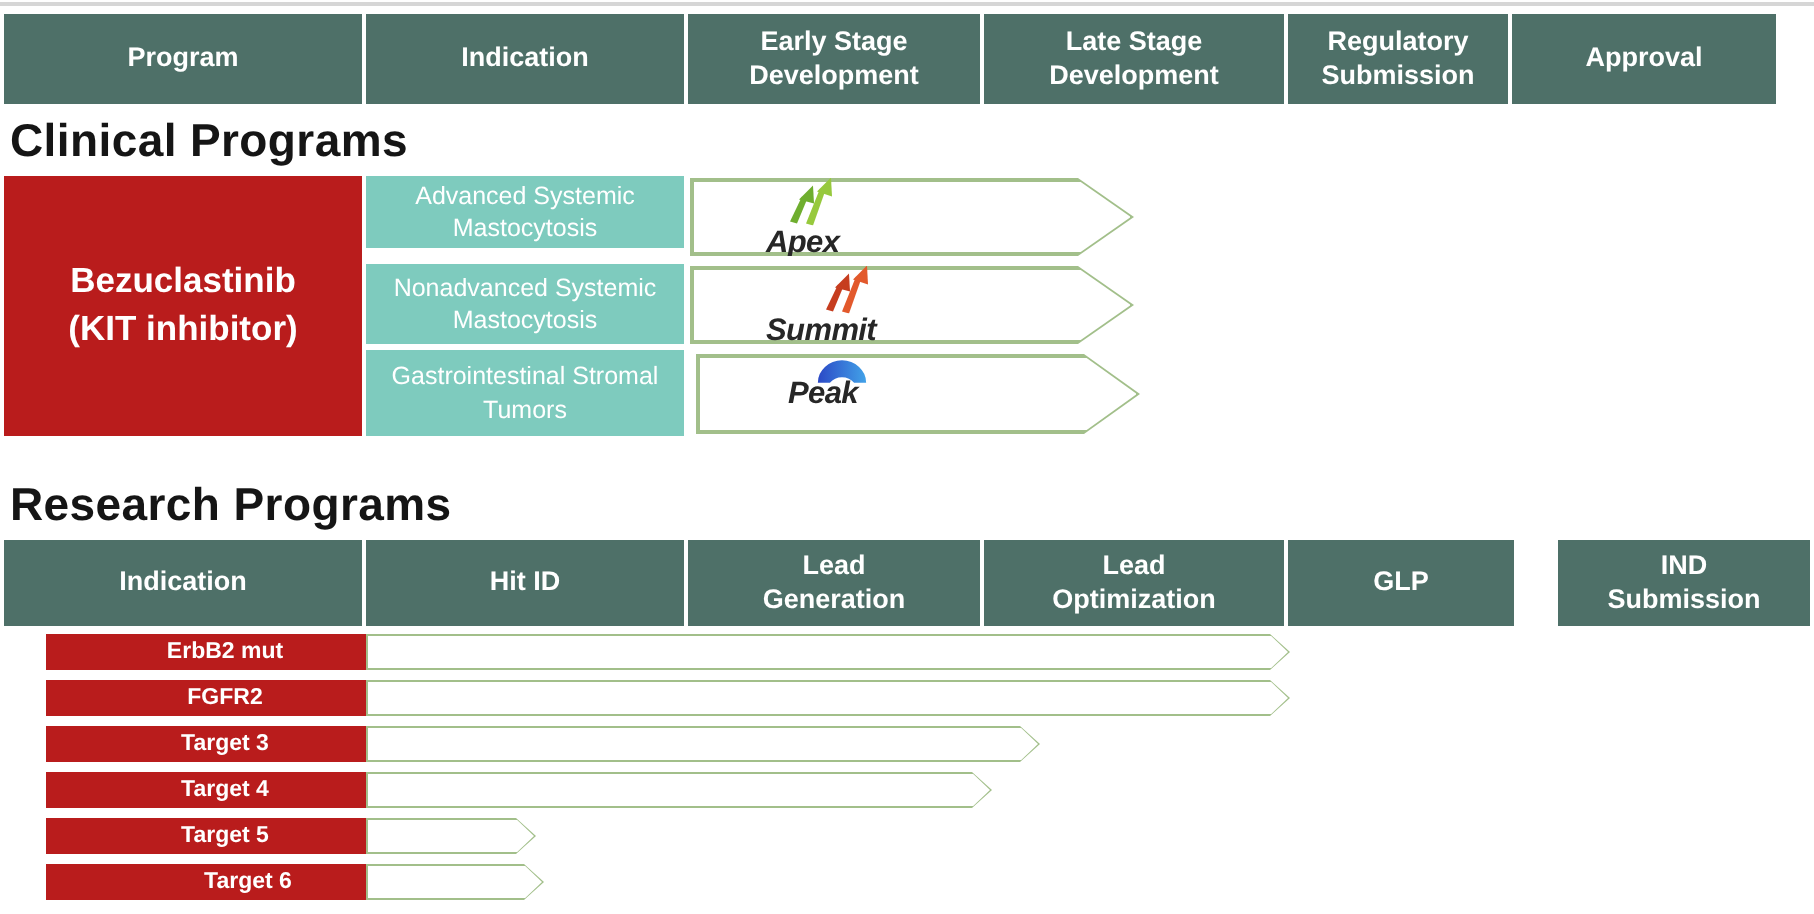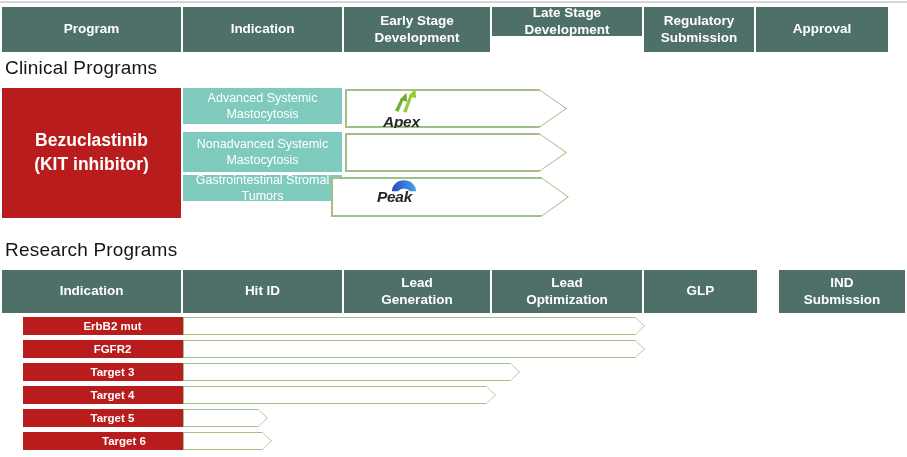--- a/index.html
+++ b/index.html
@@ -14,21 +14,21 @@
     position:absolute;display:flex;align-items:center;justify-content:center;
     text-align:center;color:#fff;box-sizing:border-box;
   }
   .dark{background:#4e7068;font-weight:700;font-size:13.5px;line-height:1.25;white-space:pre-line;}
   .med{background:#b91c1c;}
   .light{background:#7ecbbe;font-size:12.5px;line-height:1.3;padding:0 10px;}
   .program{font-weight:700;font-size:17.5px;line-height:1.35;padding:0 18px;}
   .rowlabel{font-weight:700;font-size:11.5px;margin-left:21px;}
 
   .sec-title{
-    position:absolute;font-size:19px;font-weight:400;color:#151515;letter-spacing:.2px;
+    position:absolute;font-size:23px;font-weight:700;color:#151515;letter-spacing:.2px;
   }
 
   
   .chev{
     position:absolute;background:#a2bf8a;
     clip-path:polygon(0 0,calc(100% - var(--tip)) 0,100% 50%,calc(100% - var(--tip)) 100%,0 100%);
   }
   .chev-fill{
     position:absolute;background:#fff;
     clip-path:polygon(0 0,calc(100% - var(--tip) + var(--tin)) 0,100% 50%,calc(100% - var(--tip) + var(--tin)) 100%,0 100%);
@@ -65,52 +65,61 @@
   </defs>
 </svg>
 
 <div id="canvas">
   <div class="topline"></div>
 
   <div class="cell dark" style="left:2px;top:7px;width:179px;height:45px">Program</div>
   <div class="cell dark" style="left:183px;top:7px;width:159px;height:45px">Indication</div>
   <div class="cell dark" style="left:344px;top:7px;width:146px;height:45px">Early Stage
 Development</div>
-  <div class="cell dark" style="left:492px;top:7px;width:150px;height:29px">Late Stage
+  <div class="cell dark" style="left:492px;top:7px;width:150px;height:45px">Late Stage
 Development</div>
   <div class="cell dark" style="left:644px;top:7px;width:110px;height:45px">Regulatory
 Submission</div>
   <div class="cell dark" style="left:756px;top:7px;width:132px;height:45px">Approval</div>
 
   <div class="sec-title" style="left:5px;top:57px">Clinical Programs</div>
 
   <div class="cell med program" style="left:2px;top:88px;width:179px;height:130px">Bezuclastinib (KIT inhibitor)</div>
 
   <div class="cell light" style="left:183px;top:88px;width:159px;height:36px">Advanced Systemic Mastocytosis</div>
   <div class="cell light" style="left:183px;top:132px;width:159px;height:40px">Nonadvanced Systemic Mastocytosis</div>
-  <div class="cell light" style="left:183px;top:175px;width:159px;height:26px">Gastrointestinal Stromal Tumors</div>
+  <div class="cell light" style="left:183px;top:175px;width:159px;height:43px">Gastrointestinal Stromal Tumors</div>
 
   <div class="chev chev-lg" style="left: 345px; top: 89px; height: 39px; width: 222px;">
     <div class="chev-fill"></div>
     <div class="logo logo-apex">
       <svg class="peaks" viewBox="0 0 26 24" width="26" height="24">
         <polygon points="1,22 7,9.5 9.5,11 4.5,23" fill="var(--a1)"></polygon>
         <polygon points="5.5,11 12.5,4 13,13" fill="var(--a1)"></polygon>
         <polygon points="9,23 16,5.5 18.5,7 12.5,24" fill="var(--a2)"></polygon>
         <polygon points="14.5,7 21.5,0 22,9.5" fill="var(--a2)"></polygon>
       </svg>
       <span class="logo-text">Apex</span>
     </div>
   </div>
 
   <div class="chev chev-lg" style="left: 345px; top: 133px; height: 39px; width: 222px;">
     <div class="chev-fill"></div>
+    <div class="logo logo-summit">
+      <svg class="peaks" viewBox="0 0 26 24" width="26" height="24">
+        <polygon points="1,22 7,9.5 9.5,11 4.5,23" fill="var(--a1)"></polygon>
+        <polygon points="5.5,11 12.5,4 13,13" fill="var(--a1)"></polygon>
+        <polygon points="9,23 16,5.5 18.5,7 12.5,24" fill="var(--a2)"></polygon>
+        <polygon points="14.5,7 21.5,0 22,9.5" fill="var(--a2)"></polygon>
+      </svg>
+      <span class="logo-text">Summit</span>
+    </div>
   </div>
 
-  <div class="chev chev-lg" style="left: 331px; top: 177px; height: 40px; width: 222px; padding-left: 16px;">
+  <div class="chev chev-lg" style="left: 348px; top: 177px; height: 40px; width: 222px;">
     <div class="chev-fill"></div>
     <div class="logo logo-peak">
       <span class="logo-text">Peak</span>
       <svg class="arch" viewBox="0 0 30 14" width="28" height="13">
         <path d="M2 13 A13 12 0 0 1 28 13 L21.5 13 A8 7 0 0 0 8.5 13 Z" fill="url(#peakgrad)"></path>
       </svg>
     </div>
   </div>
 
   <div class="sec-title" style="left:5px;top:239px">Research Programs</div>

